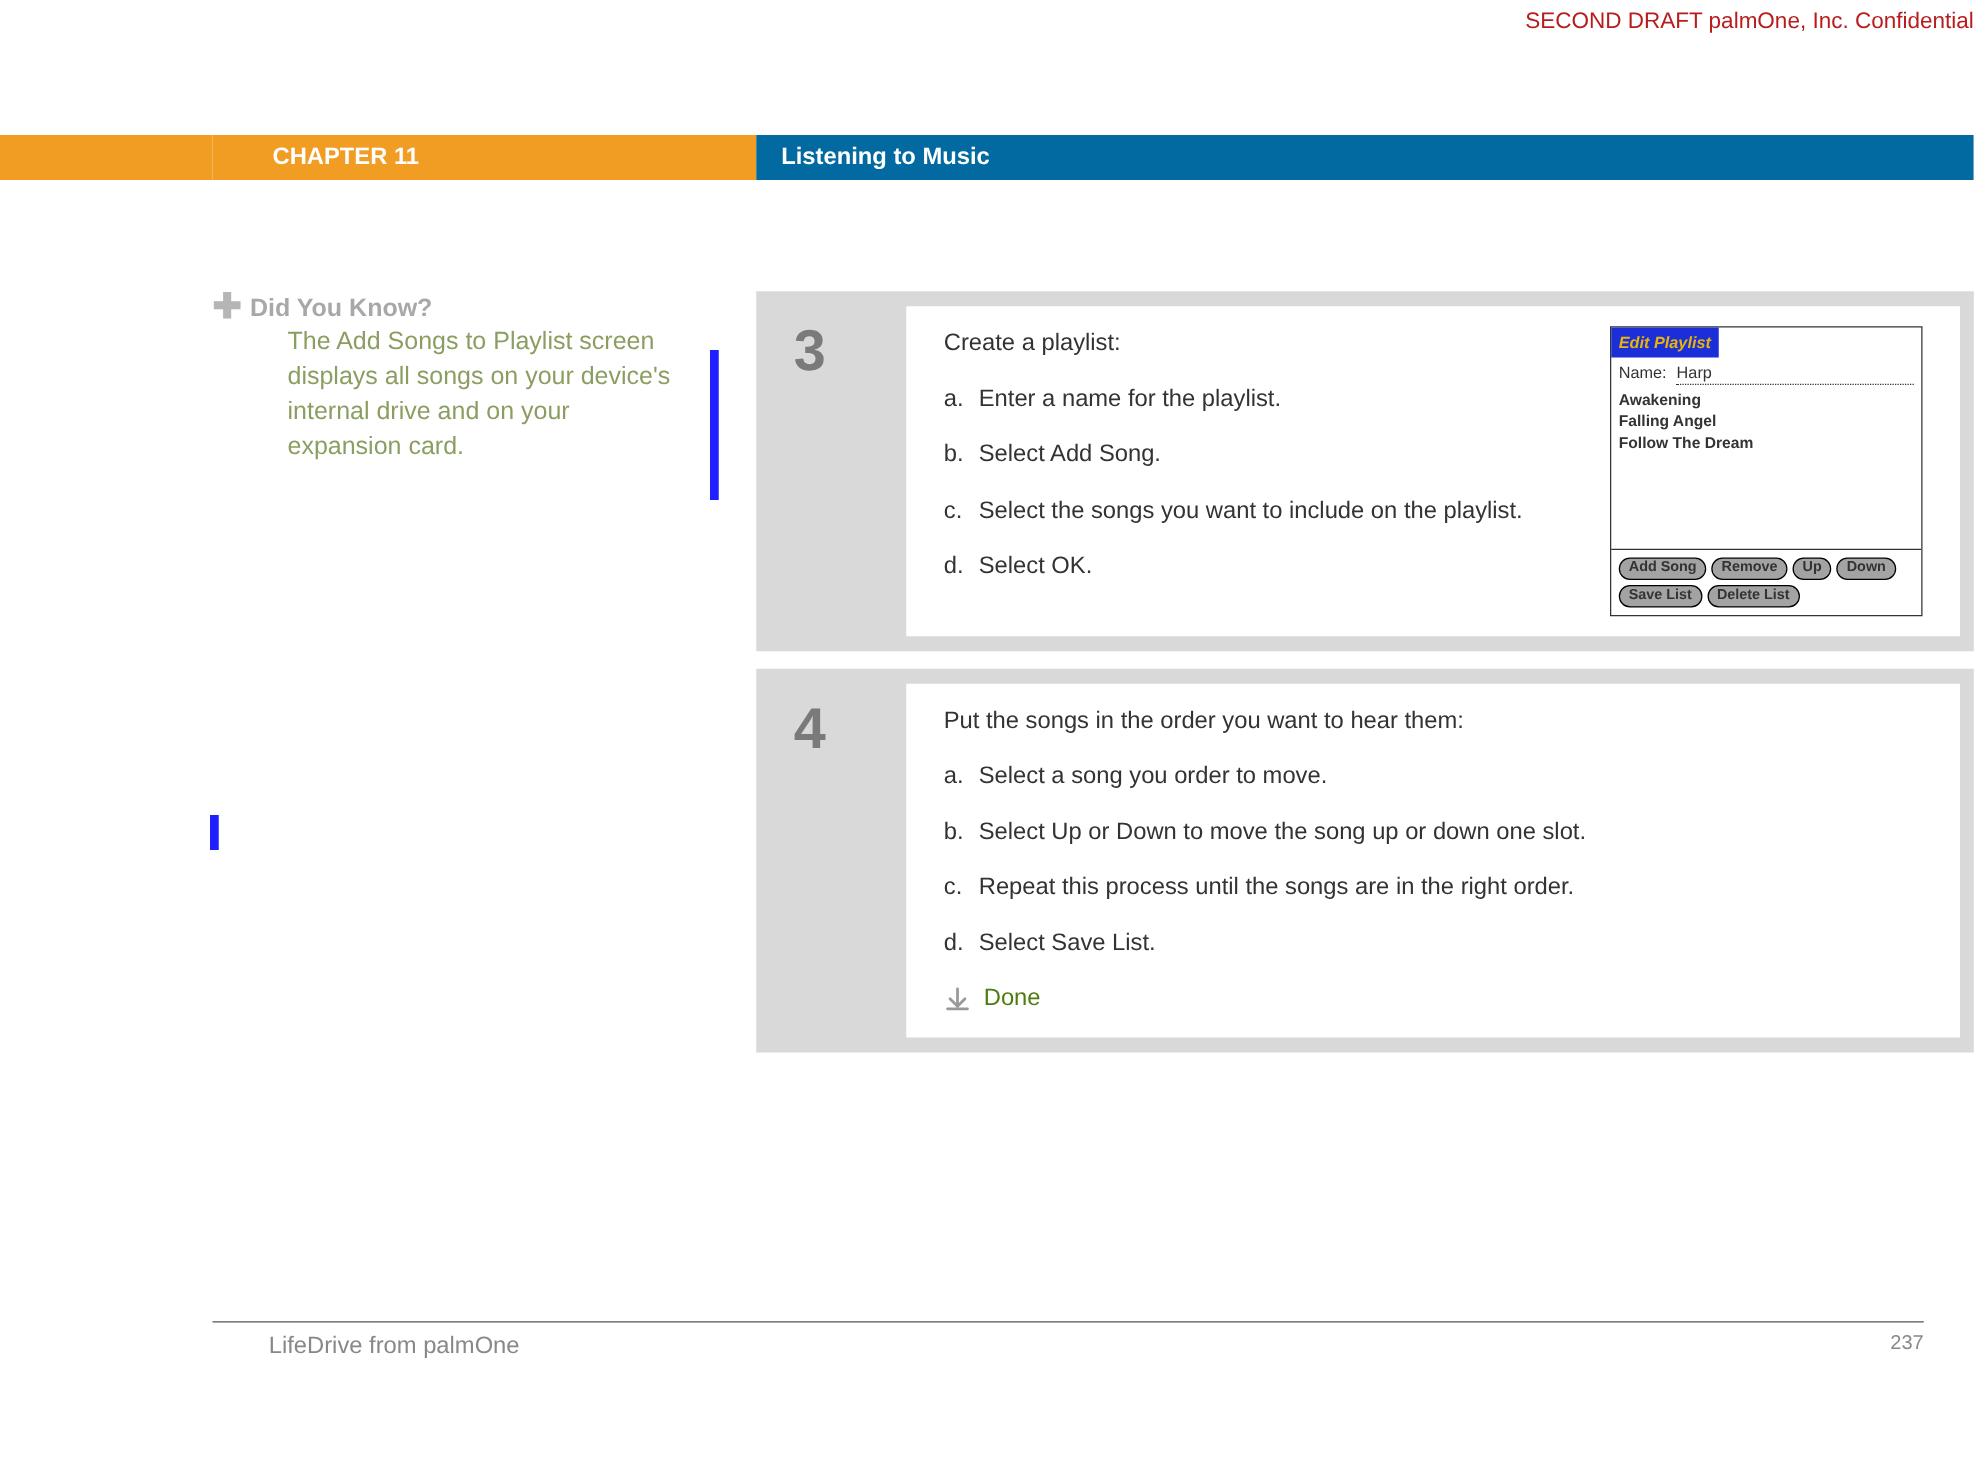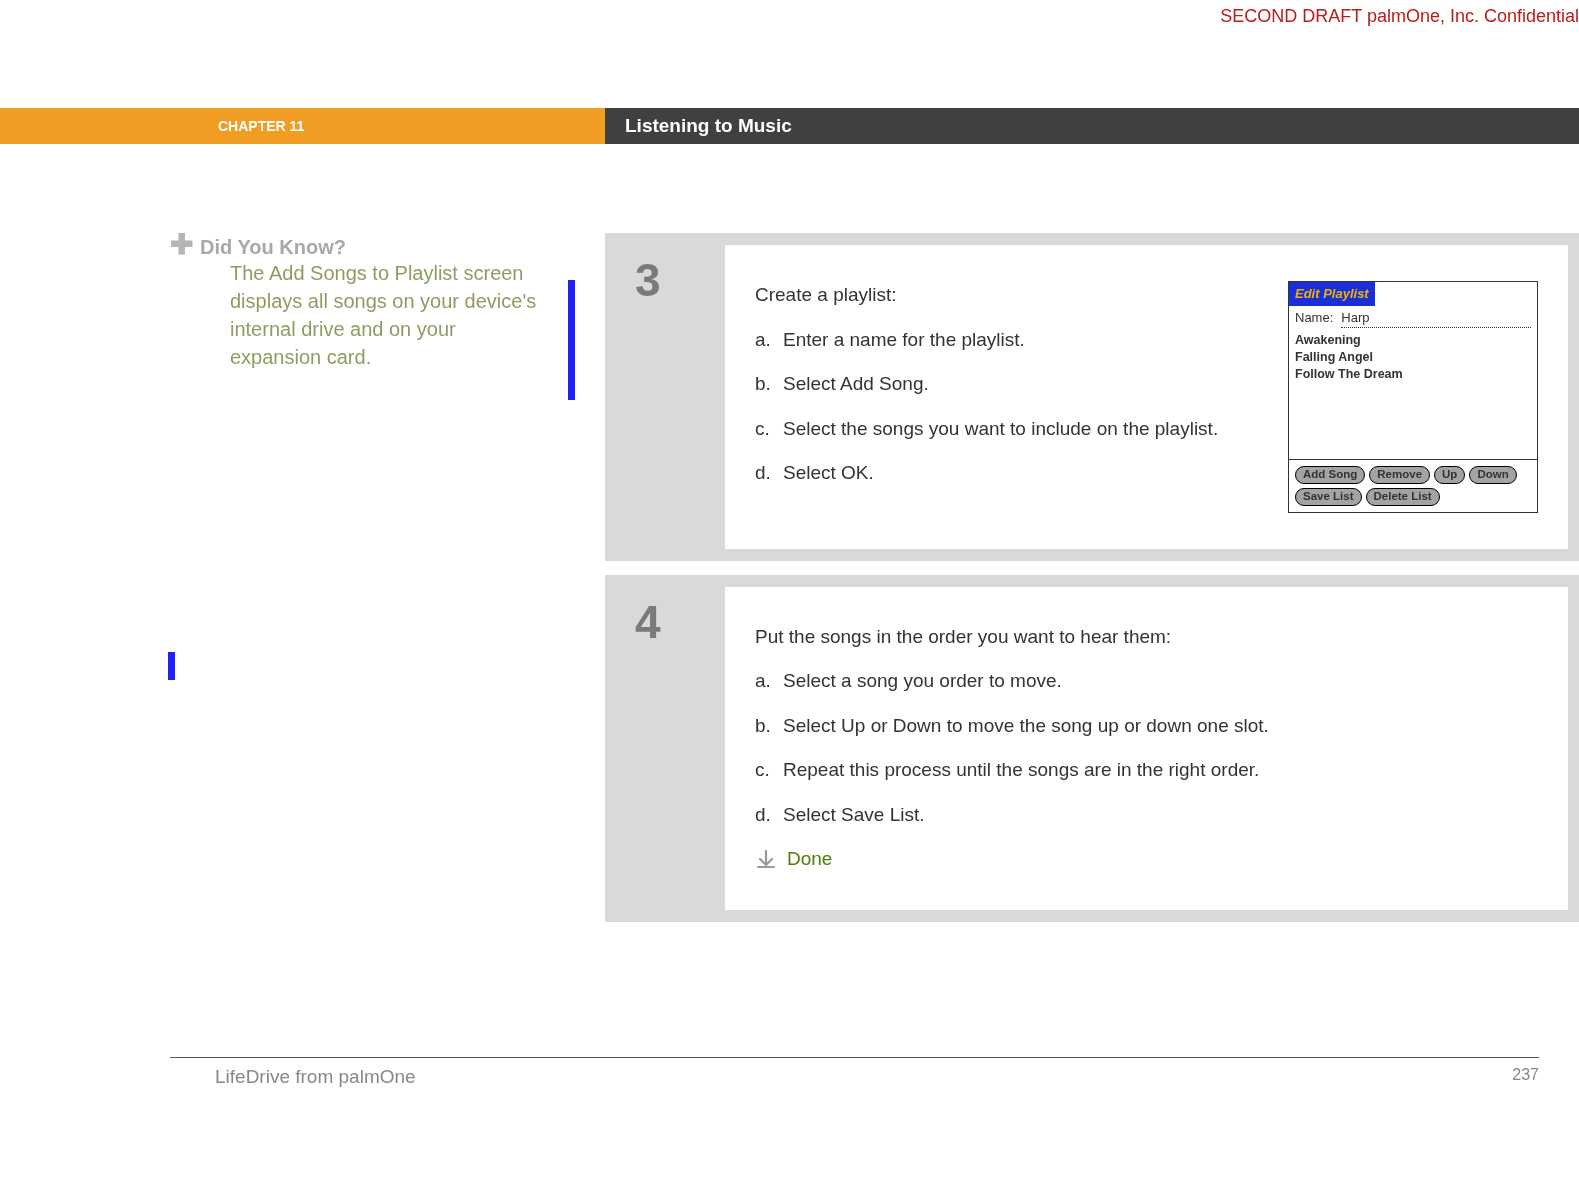--- a/index.html
+++ b/index.html
@@ -23,25 +23,25 @@
     position: absolute;
     top: 108px;
     left: 0;
     right: 0;
     height: 36px;
     display: flex;
   }
   .hb-left-spacer { width: 170px; background: #f19d24; }
   .hb-chapter {
     width: 435px; background: #f19d24;
-    color: #fff; font-weight: bold; font-size: 14px;
+    color: #fff; font-weight: bold; font-size: 19px;
     display: flex; align-items: center; padding-left: 48px;
   }
   .hb-section {
-    flex: 1; background: #404040;
+    flex: 1; background: #0369a1;
     color: #fff; font-weight: bold; font-size: 19px;
     display: flex; align-items: center; padding-left: 20px;
   }
   .sidebar {
     position: absolute;
     top: 235px;
     left: 170px;
     width: 380px;
   }
   .dyk-row { display: flex; align-items: flex-start; }
@@ -76,21 +76,21 @@
     width: 120px;
     font-size: 46px;
     font-weight: bold;
     color: #7a7a7a;
     padding: 20px 0 0 30px;
   }
   .step-body {
     flex: 1;
     background: #fff;
     margin: 12px 12px 12px 0;
-    padding: 36px 30px;
+    padding: 16px 30px;
     font-size: 19px;
     color: #333;
     line-height: 1.5;
     display: flex;
     gap: 33px;
   }
   .step-text { flex: 1; }
   .step-text p { margin-bottom: 16px; }
   .sublist { margin-left: 0; }
   .sublist .item { display: flex; margin-bottom: 16px; }

